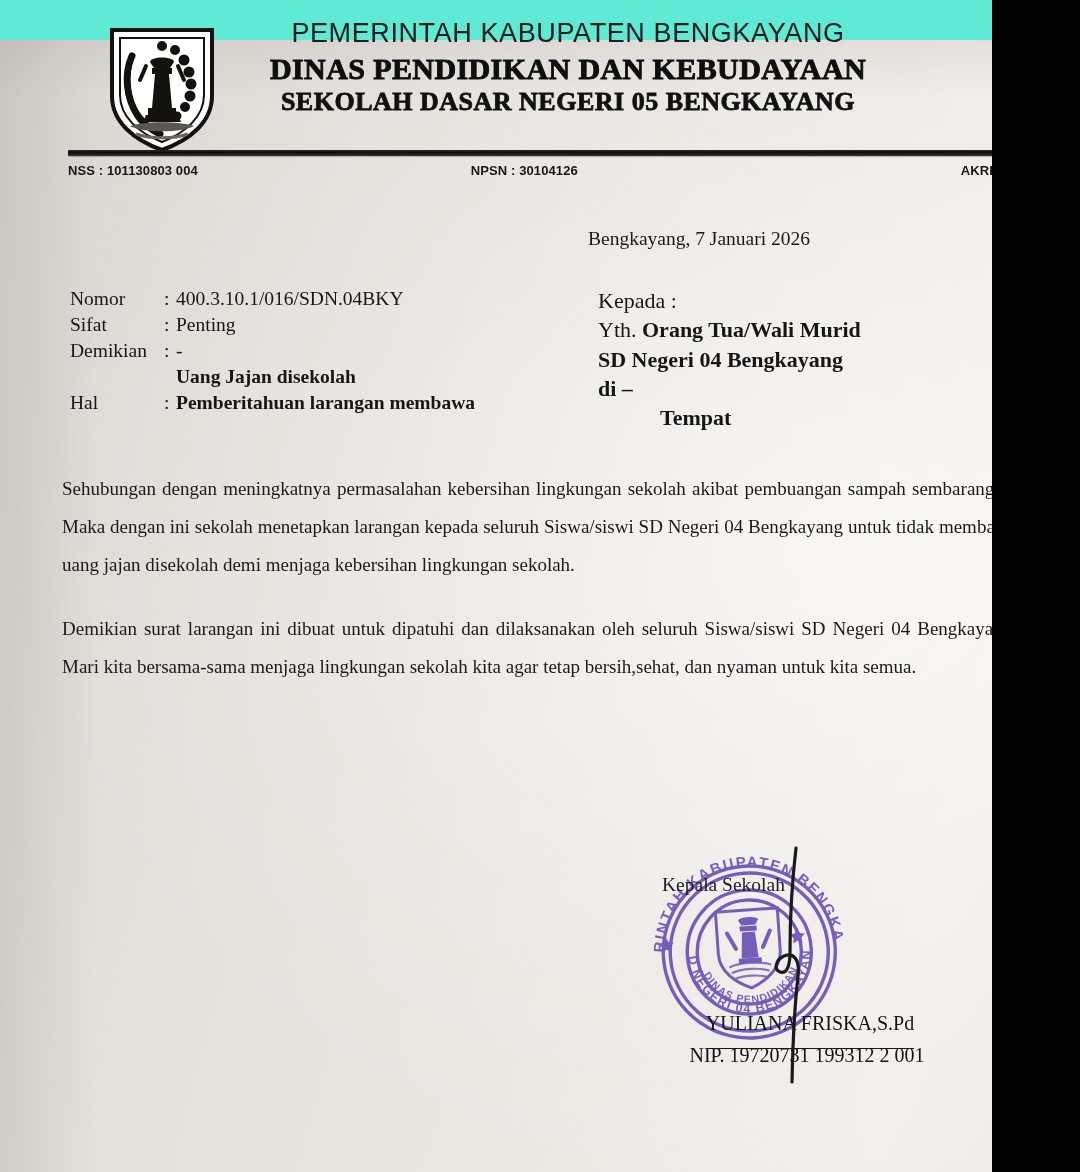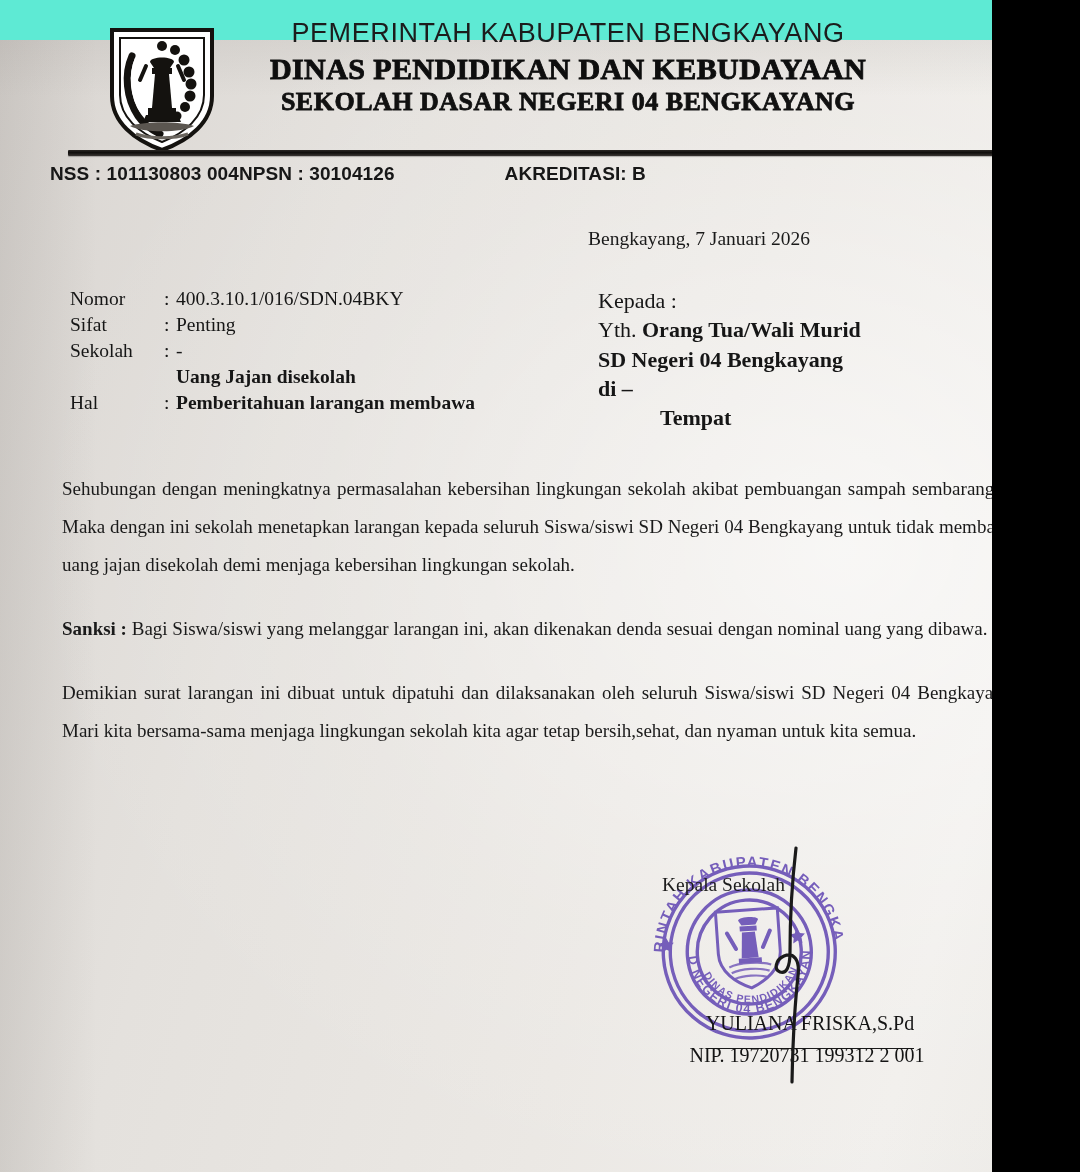--- a/index.html
+++ b/index.html
@@ -93,26 +93,27 @@
 
   #kop-rule {
     left: 68px; top: 150px;
     width: 988px; height: 6px;
     background: linear-gradient(to bottom, #2a2724 0%, #100e0c 45%, #3a3633 100%);
     border-radius: 1px;
     box-shadow: 0 1px 1px rgba(0,0,0,0.25);
   }
 
   #idrow {
-    left: 50px; top: 163px;
+    left: 68px; top: 163px;
     width: 990px;
     display: flex;
+    justify-content: space-between;
     align-items: baseline;
     font-family: "Liberation Sans", "DejaVu Sans", sans-serif;
-    font-size: 19px;
+    font-size: 13px;
     font-weight: 700;
     color: #171717;
     letter-spacing: 0.1px;
   }
   #idrow .mid { margin-right: 110px; }
 
   
   #dateline {
     left: 588px; top: 228px;
     font-size: 19.5px;
@@ -248,21 +249,21 @@
       <path d="M72 44 L78 58" stroke="#14120f" stroke-width="4" stroke-linecap="round"></path>
 
       <path d="M24 104 C40 99 72 99 88 104 C76 111 36 111 24 104 Z" fill="#5b5650"></path>
       <path d="M30 112 C44 117 68 117 82 112" fill="none" stroke="#6b665f" stroke-width="3"></path>
     </svg>
   </div>
 
   <div class="lyr" id="kop">
     <div id="kop-line1">PEMERINTAH KABUPATEN BENGKAYANG</div>
     <div id="kop-line2">DINAS PENDIDIKAN DAN KEBUDAYAAN</div>
-    <div id="kop-line3">SEKOLAH DASAR NEGERI 04 BENGKAYANG</div>
+    <div id="kop-line3">SEKOLAH DASAR NEGERI 05 BENGKAYANG</div>
   </div>
 
   <div class="lyr" id="kop-rule"></div>
 
   <div class="lyr" id="idrow">
     <span>NSS : 101130803 004</span>
     <span class="mid">NPSN : 30104126</span>
     <span>AKREDITASI: B</span>
   </div>
 
@@ -275,21 +276,21 @@
         <td class="lbl">Nomor</td>
         <td class="sep">:</td>
         <td>400.3.10.1/016/SDN.04BKY</td>
       </tr>
       <tr>
         <td class="lbl">Sifat</td>
         <td class="sep">:</td>
         <td>Penting</td>
       </tr>
       <tr>
-        <td class="lbl">Sekolah</td>
+        <td class="lbl">Demikian</td>
         <td class="sep">:</td>
         <td>-</td>
       </tr>
       <tr>
         <td></td>
             <td></td>
         <td id="hal-2">Uang Jajan disekolah</td>
       </tr>
       <tr>
         <td class="lbl">Hal</td>
@@ -306,23 +307,20 @@
       <span>Yth.</span>
       <span class="b">Orang Tua/Wali Murid</span>
     </div>
     <div class="b">SD Negeri 04 Bengkayang</div>
     <div class="b">di –</div>
     <div class="indent">Tempat</div>
   </div>
 
   <div class="lyr" id="body">
     <p>Sehubungan dengan meningkatnya permasalahan kebersihan lingkungan sekolah akibat pembuangan sampah sembarangan, Maka dengan ini sekolah menetapkan larangan kepada seluruh Siswa/siswi SD Negeri 04 Bengkayang untuk tidak membawa uang jajan disekolah demi menjaga kebersihan lingkungan sekolah.</p>
-    <p>
-      <span class="b">Sanksi :</span><span> Bagi Siswa/siswi yang melanggar larangan ini, akan dikenakan denda sesuai dengan nominal uang yang dibawa.</span>
-    </p>
     <p>Demikian surat larangan ini dibuat untuk dipatuhi dan dilaksanakan oleh seluruh Siswa/siswi SD Negeri 04 Bengkayang. Mari kita bersama-sama menjaga lingkungan sekolah kita agar tetap bersih,sehat, dan nyaman untuk kita semua.</p>
   </div>
 
   <div class="lyr" id="sigblock">
 
     <div id="stamp">
       <svg viewBox="0 0 218 200" xmlns="http://www.w3.org/2000/svg">
         <defs>
           <path id="outerArc" d="M 24 104 A 85 85 0 0 1 194 104"></path>
           <path id="innerArcBot" d="M 48 104 A 61 61 0 0 0 170 104"></path>

